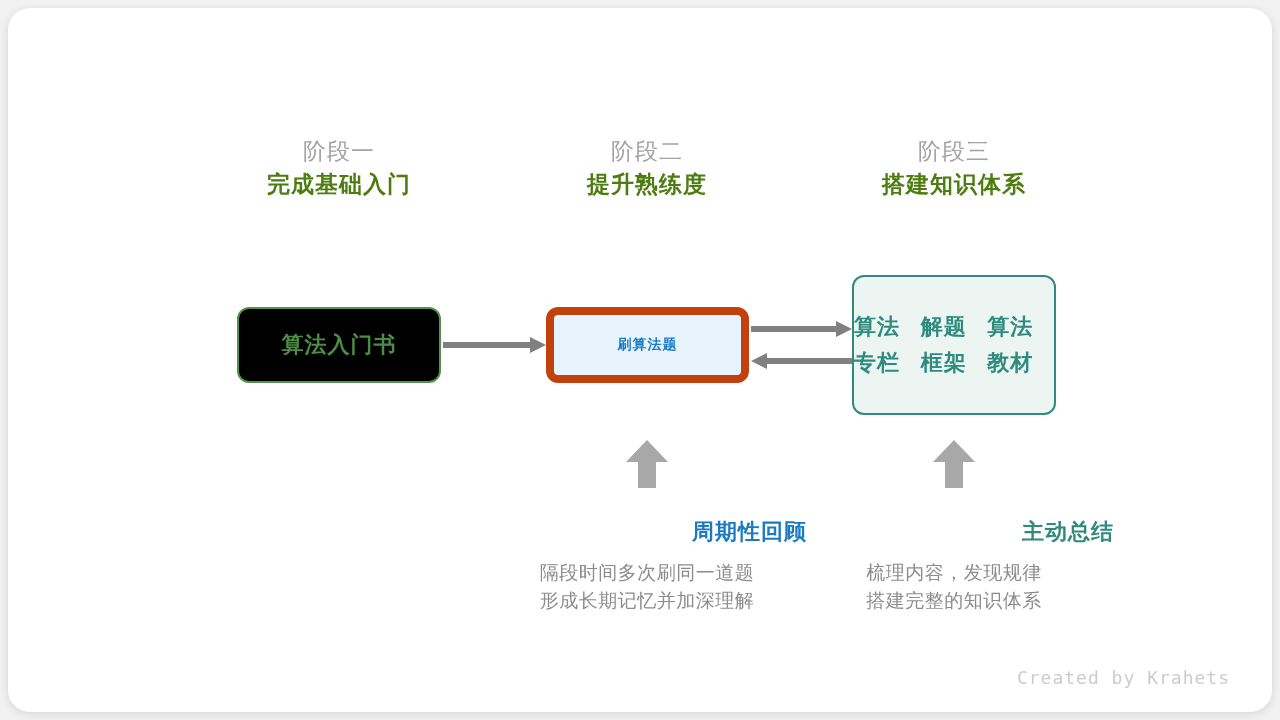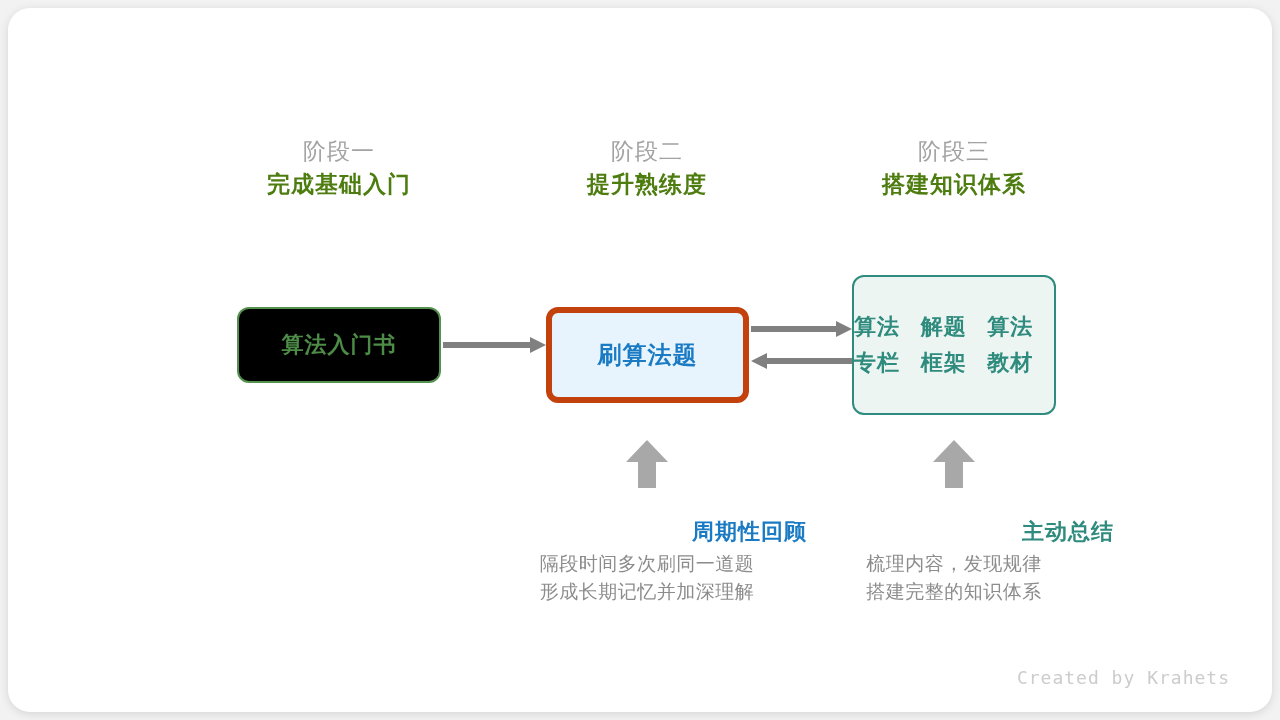--- a/index.html
+++ b/index.html
@@ -71,25 +71,25 @@
   #node-book {
     left: 229px; top: 299px;
     width: 204px; height: 76px;
     background: #000000;
     border: 2px solid #55924f;
     color: #4c8c46;
     font-size: 22px;
   }
   #node-practice {
     left: 538px; top: 299px;
-    width: 203px; height: 96px;
+    width: 203px; height: 76px;
     background: #e8f4fd;
-    border: 6px solid #c2410c;
+    border: 8px solid #c2410c;
     color: #1a7bc4;
-    font-size: 24px;
+    font-size: 14px;
   }
   #node-resources {
     left: 844px; top: 267px;
     width: 204px; height: 140px;
     background: #ecf5f2;
     border: 2px solid #2e8b7d;
     color: #2e8b7d;
     font-size: 22px;
     line-height: 36px;
   }
@@ -163,21 +163,21 @@
     font-size: 22px;
     font-weight: bold;
     line-height: 34px;
     letter-spacing: 1px;
     text-align: right;
   }
   .annotation .ann-desc {
     font-size: 19px;
     color: #8c8c8c;
     line-height: 28px;
-    margin-top: 1px;
+    margin-top: 10px;
     letter-spacing: 0.5px;
   }
   #ann-review { left: 479px; top: 507px; }
   #ann-review .ann-title { color: #1a7bc4; }
   #ann-summary { left: 786px; top: 507px; }
   #ann-summary .ann-title { color: #2e8b7d; }
   .desc-line { display: block; }
 
   
   #credit {

